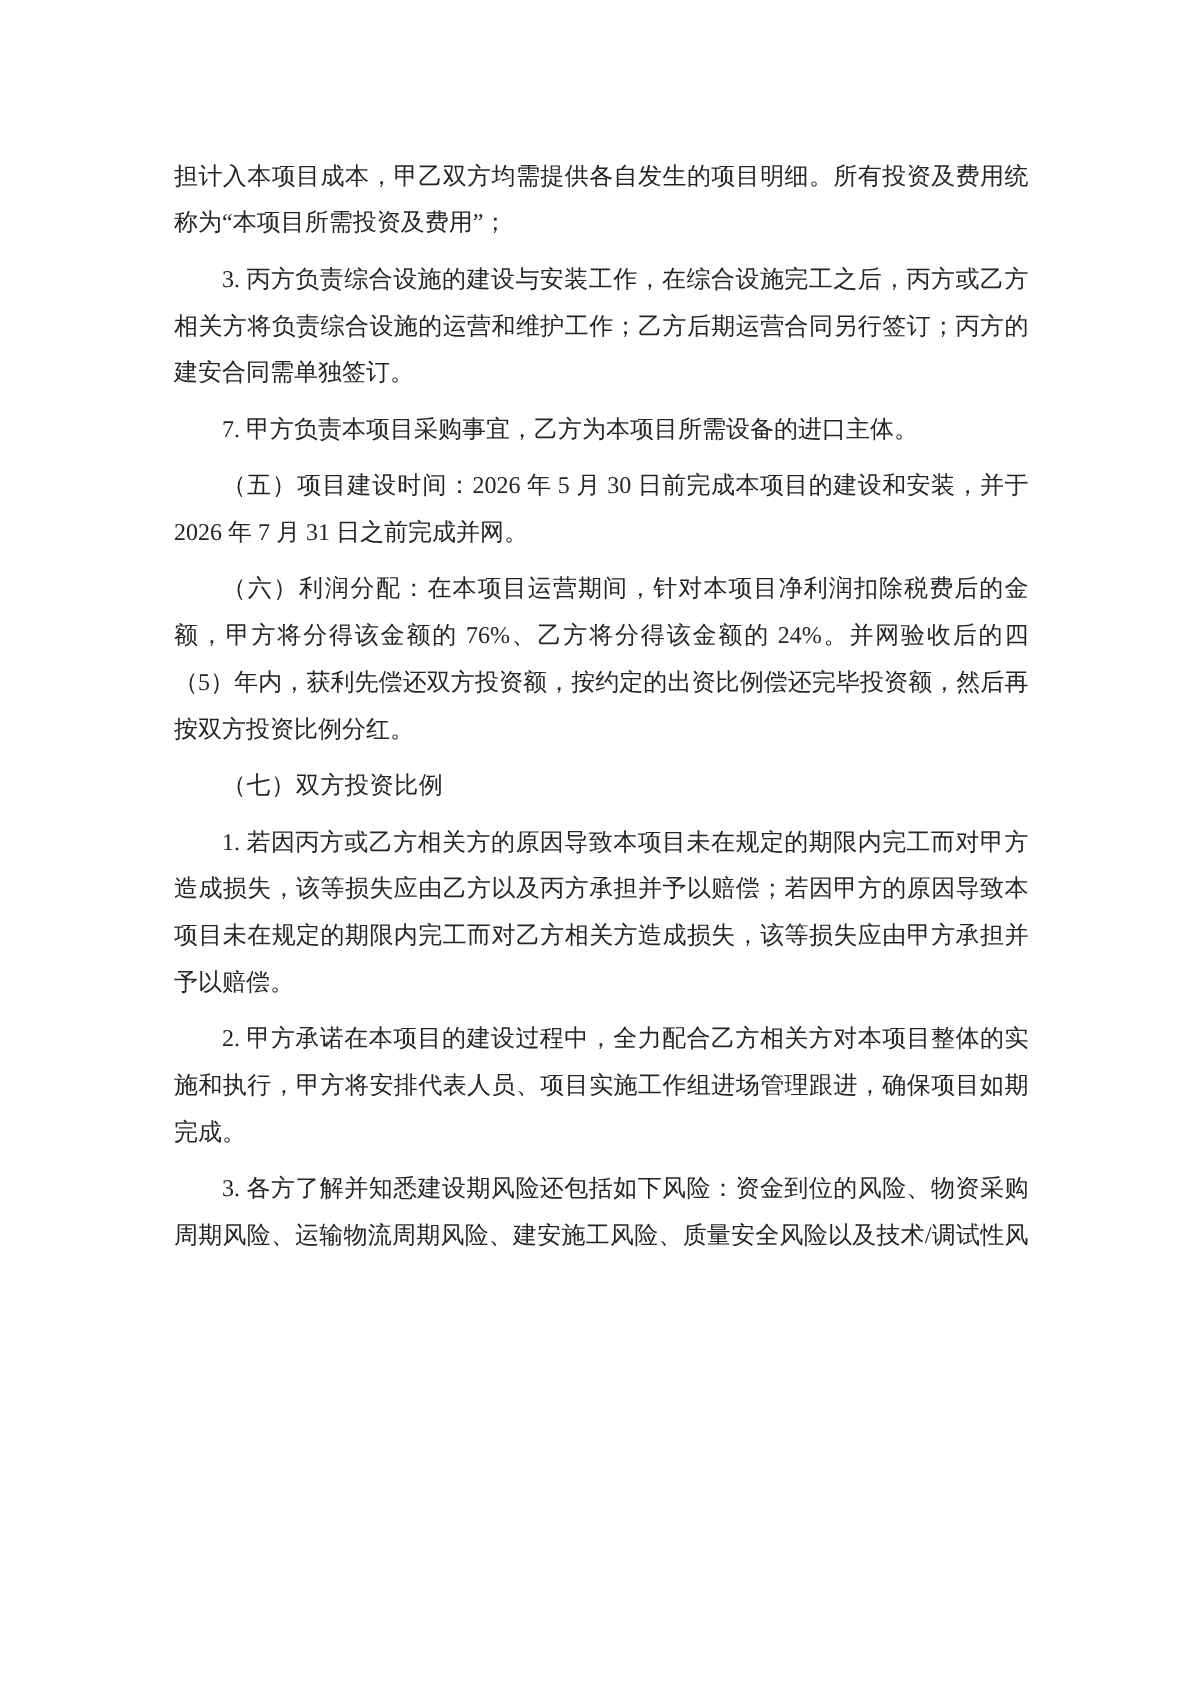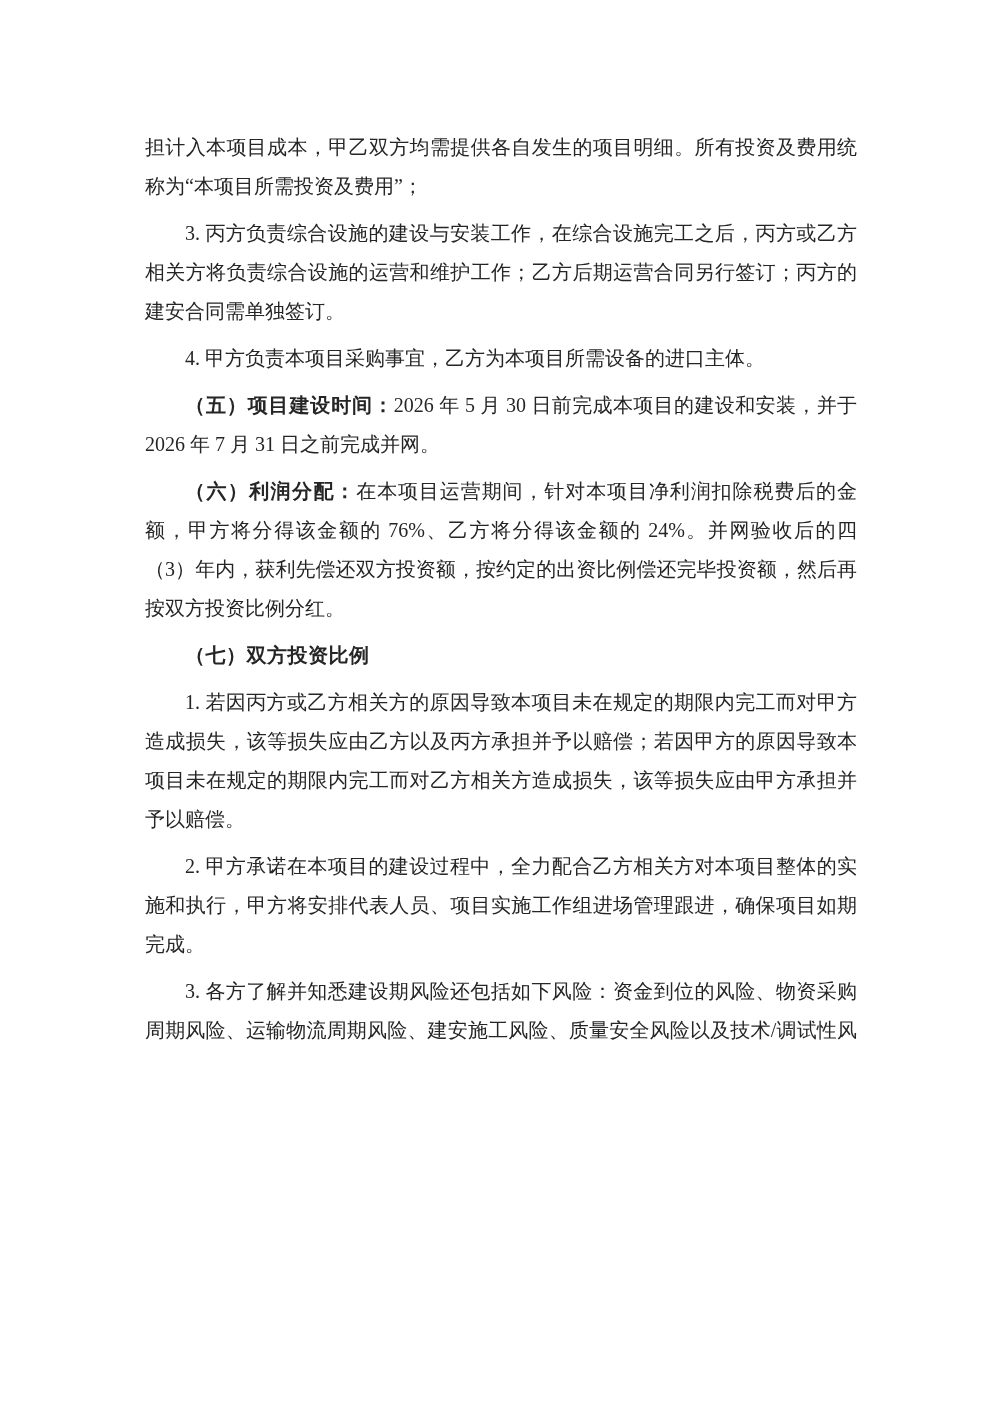--- a/index.html
+++ b/index.html
@@ -27,40 +27,40 @@
     text-align: justify;
   }
   .para {
     margin: 0 0 8px 0;
     text-indent: 2em;
   }
   .para.no-indent {
     text-indent: 0;
   }
   .para b {
-    font-weight: bold;
+    font-weight: normal;
     letter-spacing: 0.5px;
   }
 </style>
 </head>
 <body>
 
 <div class="page">
   <div class="content">
 
     <p class="para no-indent"><b></b><span>担计入本项目成本，甲乙双方均需提供各自发生的项目明细。所有投资及费用统称为“本项目所需投资及费用”；</span></p>
 
 
     <p class="para"><b></b><span>3. 丙方负责综合设施的建设与安装工作，在综合设施完工之后，丙方或乙方相关方将负责综合设施的运营和维护工作；乙方后期运营合同另行签订；丙方的建安合同需单独签订。</span></p>
 
-    <p class="para"><b></b><span>4. 甲方负责本项目采购事宜，乙方为本项目所需设备的进口主体。</span></p>
+    <p class="para"><b></b><span>7. 甲方负责本项目采购事宜，乙方为本项目所需设备的进口主体。</span></p>
 
     <p class="para"><b>（五）项目建设时间：</b><span>2026 年 5 月 30 日前完成本项目的建设和安装，并于 2026 年 7 月 31 日之前完成并网。</span></p>
 
-    <p class="para"><b>（六）利润分配：</b><span>在本项目运营期间，针对本项目净利润扣除税费后的金额，甲方将分得该金额的 76%、乙方将分得该金额的 24%。并网验收后的四（3）年内，获利先偿还双方投资额，按约定的出资比例偿还完毕投资额，然后再按双方投资比例分红。</span></p>
+    <p class="para"><b>（六）利润分配：</b><span>在本项目运营期间，针对本项目净利润扣除税费后的金额，甲方将分得该金额的 76%、乙方将分得该金额的 24%。并网验收后的四（5）年内，获利先偿还双方投资额，按约定的出资比例偿还完毕投资额，然后再按双方投资比例分红。</span></p>
 
     <p class="para"><b>（七）双方投资比例</b><span></span></p>
 
     <p class="para"><b></b><span>1. 若因丙方或乙方相关方的原因导致本项目未在规定的期限内完工而对甲方造成损失，该等损失应由乙方以及丙方承担并予以赔偿；若因甲方的原因导致本项目未在规定的期限内完工而对乙方相关方造成损失，该等损失应由甲方承担并予以赔偿。</span></p>
 
     <p class="para"><b></b><span>2. 甲方承诺在本项目的建设过程中，全力配合乙方相关方对本项目整体的实施和执行，甲方将安排代表人员、项目实施工作组进场管理跟进，确保项目如期完成。</span></p>
 
     <p class="para"><b></b><span>3. 各方了解并知悉建设期风险还包括如下风险：资金到位的风险、物资采购周期风险、运输物流周期风险、建安施工风险、质量安全风险以及技术/调试性风险等。各方将根据该等风险通过相互协商和配合，对风险进行控制并提升效率，各方将自行承担其责任内的风险。</span></p>
 
   </div>

